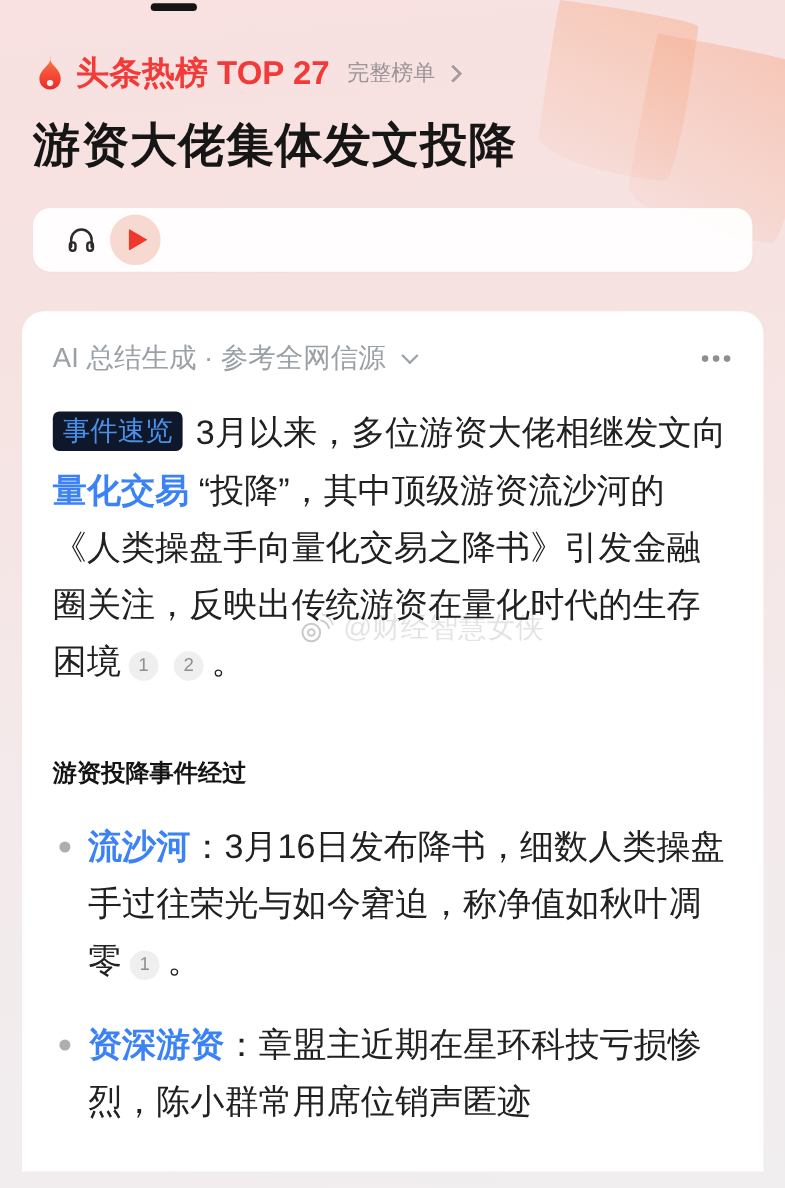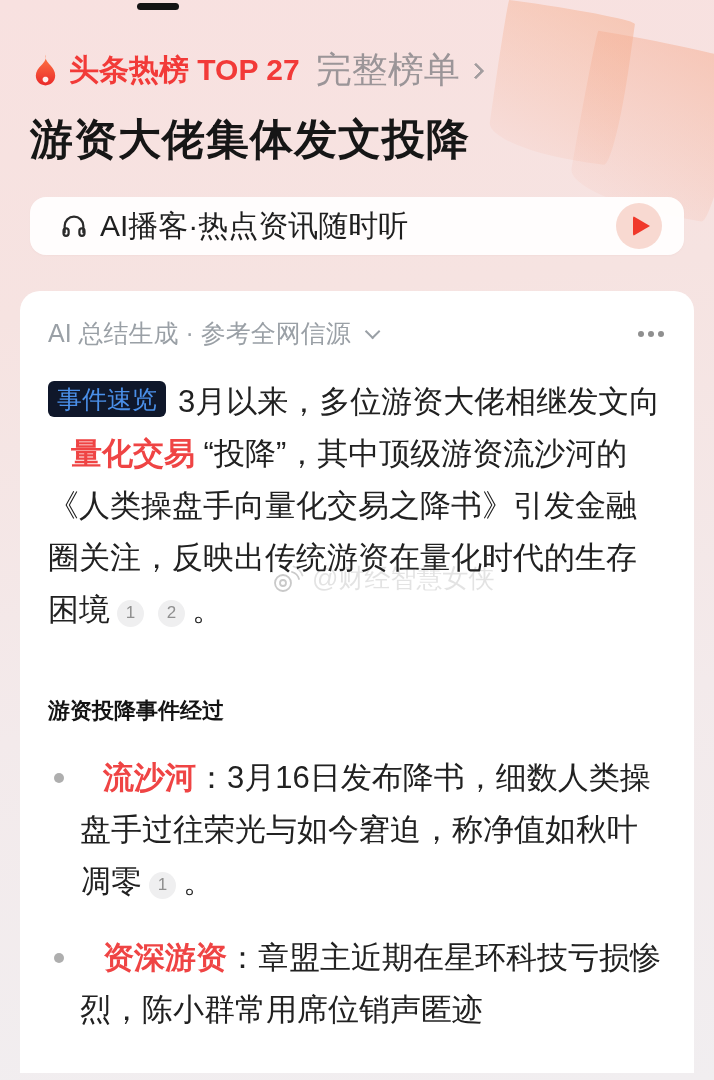--- a/index.html
+++ b/index.html
@@ -19,21 +19,21 @@
     background:linear-gradient(200deg,rgba(245,170,140,.5),rgba(246,195,188,.10));
     border-radius:2% 98% 10% 90% / 95% 5% 80% 20%; transform:rotate(10deg); }
 
   .drag-handle { position:absolute; left:137px; top:3px; width:42px; height:7px;
     border-radius:4px; background:#141414; }
 
   .hero { position:relative; padding:46px 30px 0; z-index:2; }
   .brand-row { display:flex; align-items:center; }
   .flame-svg { width:31px; height:34px; margin-right:8px; flex:0 0 auto; }
   .brand-title { color:#f23a38; font-size:30px; font-weight:bold; letter-spacing:0; }
-  .full-list { display:flex; align-items:center; margin-left:16px; color:#9b9598; font-size:36px; cursor:pointer; }
+  .full-list { display:flex; align-items:center; margin-left:16px; color:#9b9598; font-size:20px; cursor:pointer; }
   .chev-right { width:12px; height:12px; border-top:3px solid #a39d9f; border-right:3px solid #a39d9f;
     transform:rotate(45deg); margin-left:10px; border-radius:1px; }
 
   .page-title { margin-top:16px; font-size:43px; font-weight:bold; color:#161616; letter-spacing:1px; }
 
   .podcast-pill { margin-top:28px; height:58px; background:rgba(255,255,255,.93);
     border-radius:16px; display:flex; align-items:center; padding:0 8px 0 30px; cursor:pointer;
     box-shadow:0 1px 2px rgba(180,140,140,.06); }
   .hp-svg { width:28px; height:28px; margin-right:12px; flex:0 0 auto; }
   .podcast-label { font-size:30px; color:#1f1f1f; flex:1 1 auto; }
@@ -50,21 +50,21 @@
   .src-group { display:flex; align-items:center; cursor:pointer; }
   .src-label { color:#9aa0a6; font-size:25px; }
   .chev-down { width:11px; height:11px; border-right:2.5px solid #9aa0a6; border-bottom:2.5px solid #9aa0a6;
     transform:rotate(45deg) translateY(-3px); margin-left:14px; }
   .more-dots { position:relative; width:6px; height:6px; background:#8f8f8f; border-radius:50%;
     box-shadow:10px 0 0 #8f8f8f, 20px 0 0 #8f8f8f; margin-right:22px; cursor:pointer; }
 
   .summary { margin-top:26px; font-size:31px; line-height:52px; color:#212121; }
   .tag { display:inline-block; background:#0f172a; color:#4a8fe8; font-size:25px; line-height:34px;
     padding:1px 9px; border-radius:6px; margin-right:12px; vertical-align:4px; }
-  .summary b, .bullet b { color:#ef4444;margin-left:23px; }
+  .summary b, .bullet b { color:#3b82f6; }
   .cite { display:inline-flex; align-items:center; justify-content:center;
     width:27px; height:27px; border-radius:50%; background:#efeff0; color:#8f8f8f;
     font-size:17px; margin:0 7px; vertical-align:2px; cursor:pointer; }
 
   .watermark { position:absolute; left:252px; top:270px; display:flex; align-items:center;
     color:rgba(60,60,60,.14); font-size:26px; white-space:nowrap; }
   .wm-svg { width:32px; height:30px; margin-right:8px; opacity:.8; }
 
   .section-heading { margin-top:60px; font-size:22px; font-weight:bold; color:#141414; }
 
@@ -100,21 +100,20 @@
   </div>
 
   <div class="page-title">游资大佬集体发文投降</div>
 
   <div class="podcast-pill">
     <svg class="hp-svg" viewBox="0 0 24 24" fill="none" stroke="#2b2b2b" stroke-width="1.9" stroke-linecap="round">
       <path d="M4 17.5 V12 a8 8 0 0 1 16 0 v5.5"></path>
       <rect x="3" y="14" width="4.4" height="6.5" rx="2.2"></rect>
       <rect x="16.6" y="14" width="4.4" height="6.5" rx="2.2"></rect>
     </svg>
-    <span class="podcast-label">AI播客·热点资讯随时听</span>
     <span class="play-btn">
       <span class="play-tri"></span>
     </span>
   </div>
 </div>
 
 <div class="card">
   <div class="card-head">
     <span class="src-group">
       <span class="src-label">AI 总结生成 · 参考全网信源</span>

